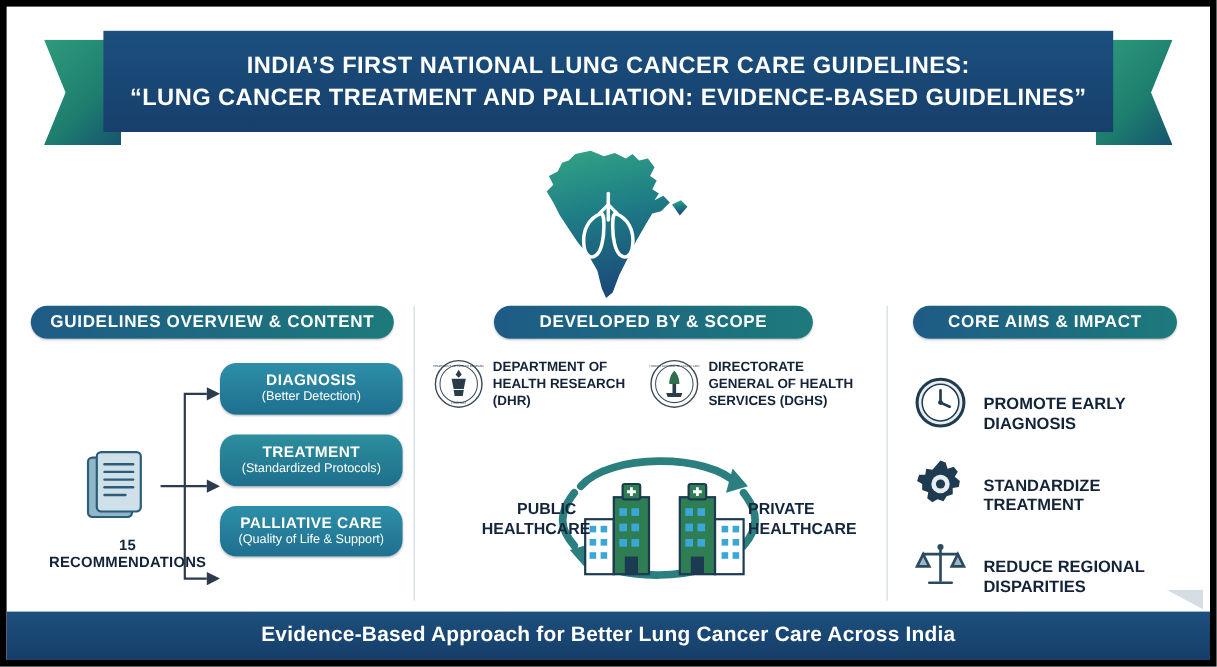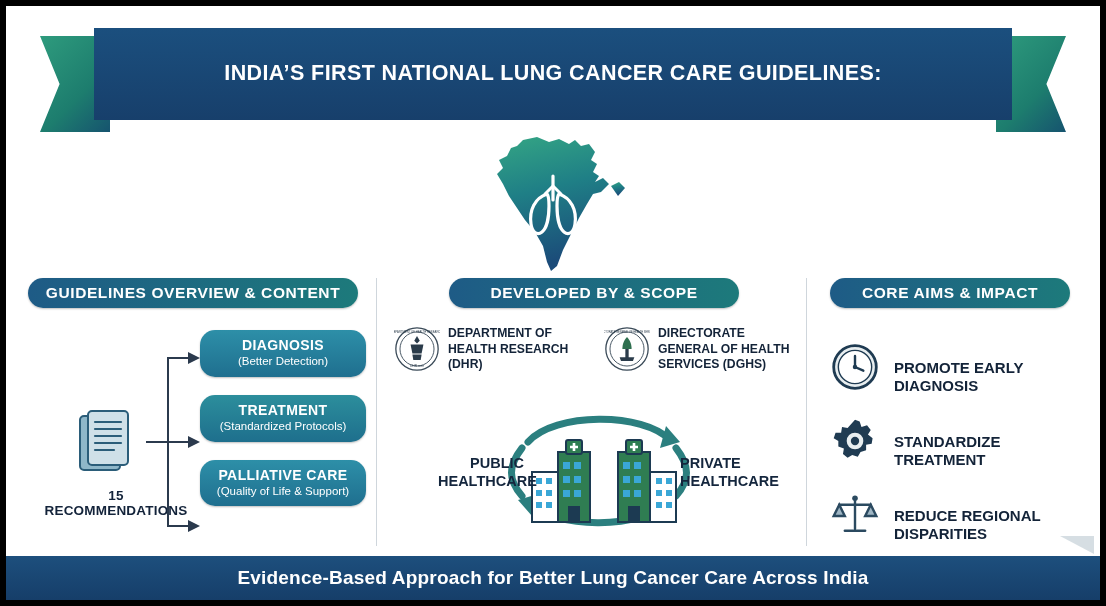--- a/index.html
+++ b/index.html
@@ -81,21 +81,21 @@
     background: linear-gradient(180deg,#2c8e9c 0%, #1e6f8d 100%);
   }
   .flow-title { font-size: 14px; font-weight: bold; letter-spacing: .4px; }
   .flow-sub { font-size: 11.5px; margin-top: 2px; line-height: 1.2; }
 
   .flow-arrows { position: absolute; left: 0; top: 0; width: 172px; height: 220px; }
 
   
   .col2 { position: absolute; left: 378px; top: 0; width: 420px; }
   .col2 .col-head { width: 290px; margin: 0 auto; }
-  .orgs { position: absolute; top: 48px; left: 10px; width: 410px; display: flex; gap: 14px; }
+  .orgs { position: absolute; top: 48px; left: 10px; width: 410px; display: flex; }
   .org { display: flex; gap: 8px; align-items: flex-start; width: 196px; }
   .org-text { font-size: 12.2px; font-weight: bold; color: #132338; line-height: 1.28; }
 
   .cycle { position: absolute; left: 20px; top: 118px; width: 390px; height: 150px; }
   .hosp-label {
     position: absolute; font-size: 14.5px; font-weight: bold; color: #14263d;
     line-height: 1.25; text-align: center;
   }
   .hosp-label.left { left: 34px; top: 58px; width: 86px; text-align: right; }
   .hosp-label.right { right: 20px; top: 58px; width: 94px; text-align: left; }
@@ -124,20 +124,21 @@
 </head>
 <body>
 
 <div class="frame">
 
   <div class="banner-wrap">
     <div class="ribbon-left"></div>
     <div class="ribbon-right"></div>
     <div class="banner">
       <div class="banner-line1">INDIA’S FIRST NATIONAL LUNG CANCER CARE GUIDELINES:</div>
+      <div class="banner-line2">“LUNG CANCER TREATMENT AND PALLIATION: EVIDENCE-BASED GUIDELINES”</div>
     </div>
   </div>
 
   <div class="map-wrap">
     <svg viewBox="0 0 180 140" width="180" height="140">
       <defs>
         <linearGradient id="mapgrad" x1="0" y1="0" x2="0.2" y2="1">
           <stop offset="0%" stop-color="#34a584"></stop>
           <stop offset="45%" stop-color="#1f7f86"></stop>
           <stop offset="100%" stop-color="#1b4b79"></stop>

